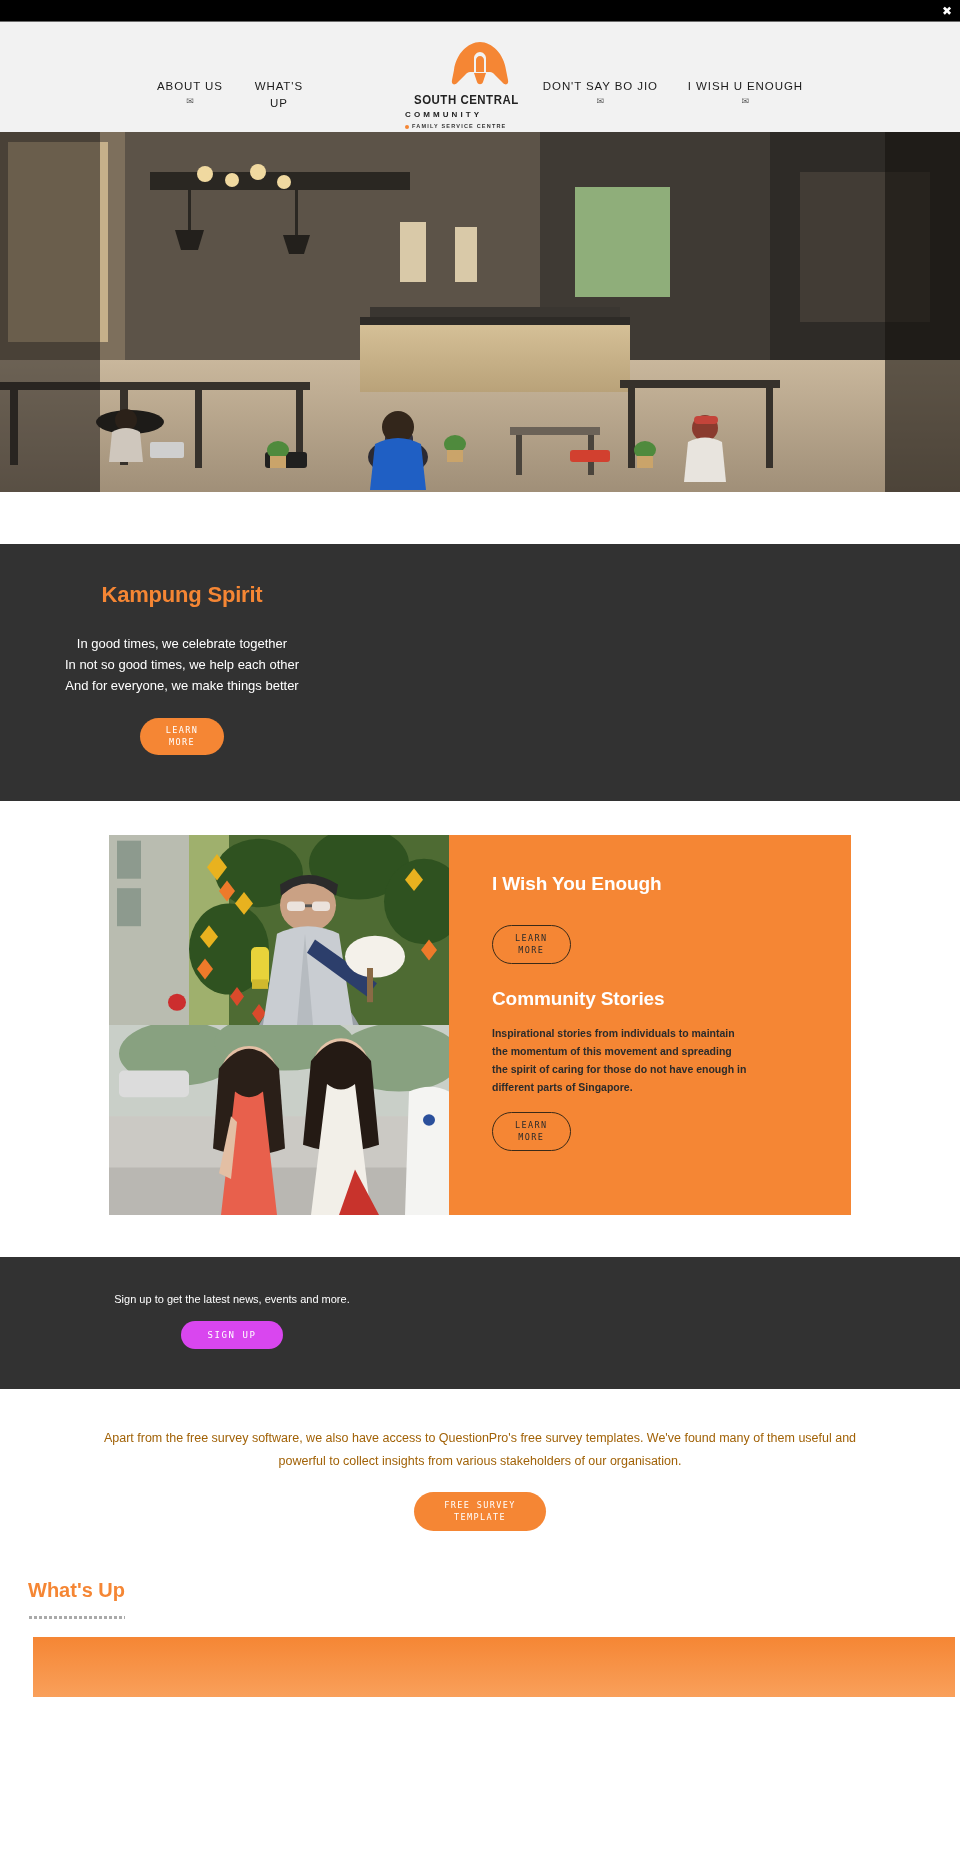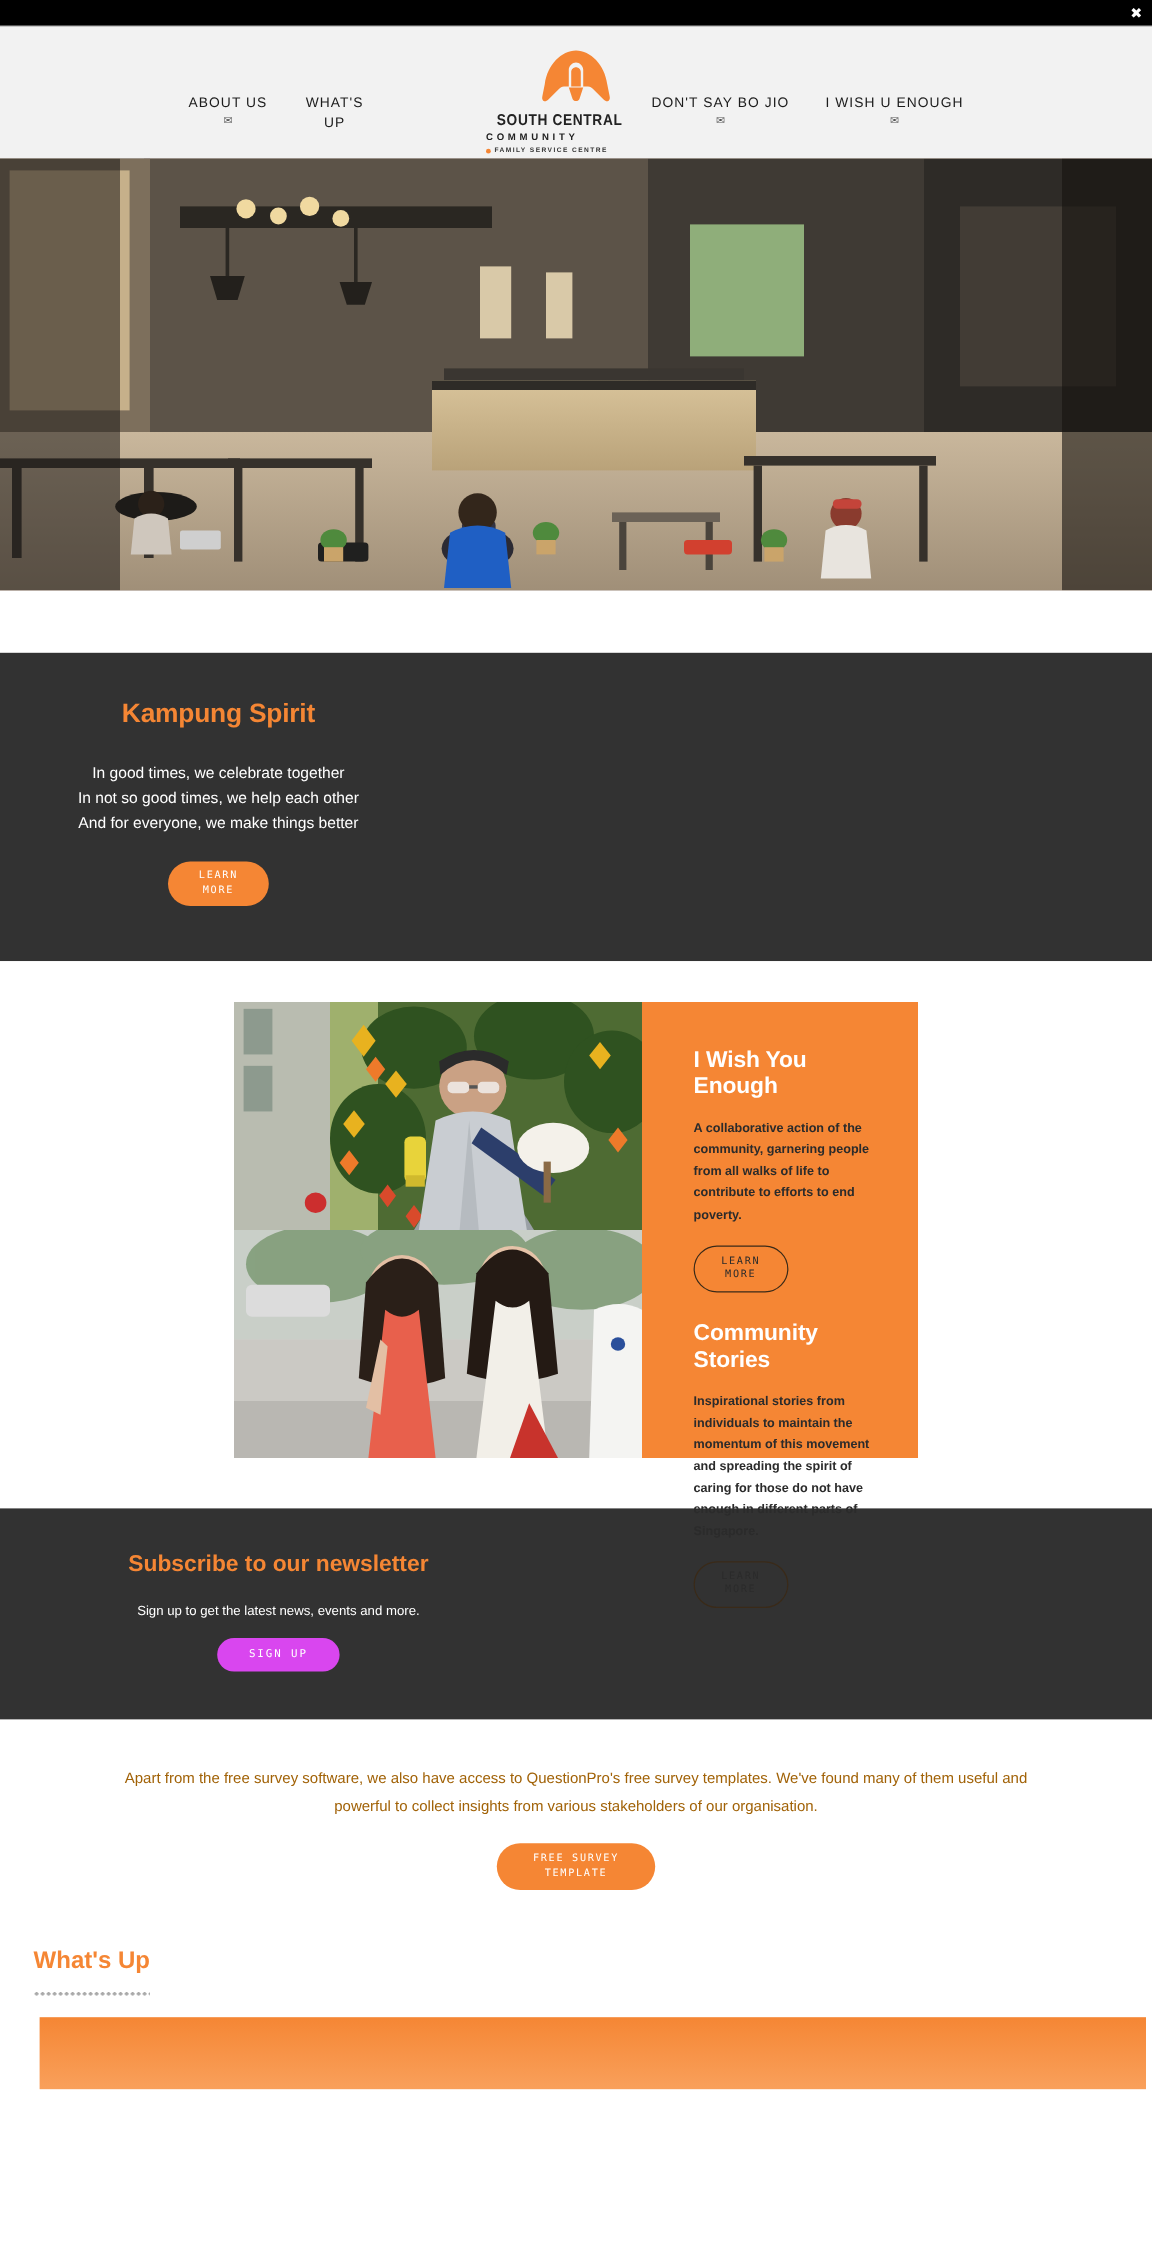--- a/index.html
+++ b/index.html
@@ -161,21 +161,21 @@
     font-family: "DejaVu Sans Mono", monospace;
     white-space: pre-line;
   }
 
   
   .gap-white2 { height: 34px; background: #ffffff; }
 
   
   .programmes {
     display: flex;
-    width: 570px;
+    width: 742px;
     margin: 0 auto;
     height: 380px;
   }
   .prog-photos { width: 340px; display: flex; flex-direction: column; }
   .photo-cell { flex: 1; position: relative; overflow: hidden; }
   .prog-panel {
     flex: 1;
     background: #f58634;
     padding: 38px 34px 0 43px;
   }
@@ -513,38 +513,36 @@
           <path d="M300 70 q22 -10 40 0 l4 130 h-48 Z" fill="#f4f4f2"></path>
           <circle cx="320" cy="100" r="6" fill="#2a4f9b"></circle>
         </g>
       </svg>
     </div>
   </div>
 
   <div class="prog-panel">
     <div class="prog-block">
       <h3 class="prog-title">I Wish You Enough</h3>
-      <p class="prog-text">A collaborative action of the community, garnering people from all walks of life to contribute to efforts to end poverty.</p>
       <button class="btn-outline">LEARN
 MORE</button>
     </div>
     <div class="prog-block">
       <h3 class="prog-title">Community Stories</h3>
       <p class="prog-text">Inspirational stories from individuals to maintain the momentum of this movement and spreading the spirit of caring for those do not have enough in different parts of Singapore.</p>
       <button class="btn-outline">LEARN
 MORE</button>
     </div>
   </div>
 </section>
 
 <div class="gap-white3"></div>
 
 <section class="newsletter">
   <div class="newsletter-inner">
-    <h2 class="newsletter-title">Subscribe to our newsletter</h2>
     <p class="newsletter-sub">Sign up to get the latest news, events and more.</p>
     <button class="btn-signup">SIGN UP</button>
   </div>
 </section>
 
 <section class="testimonial">
   <p class="testimonial-text">Apart from the free survey software, we also have access to QuestionPro's free survey templates. We've found many of them useful and powerful to collect insights from various stakeholders of our organisation.</p>
   <button class="btn-survey">FREE SURVEY
 TEMPLATE</button>
 </section>

